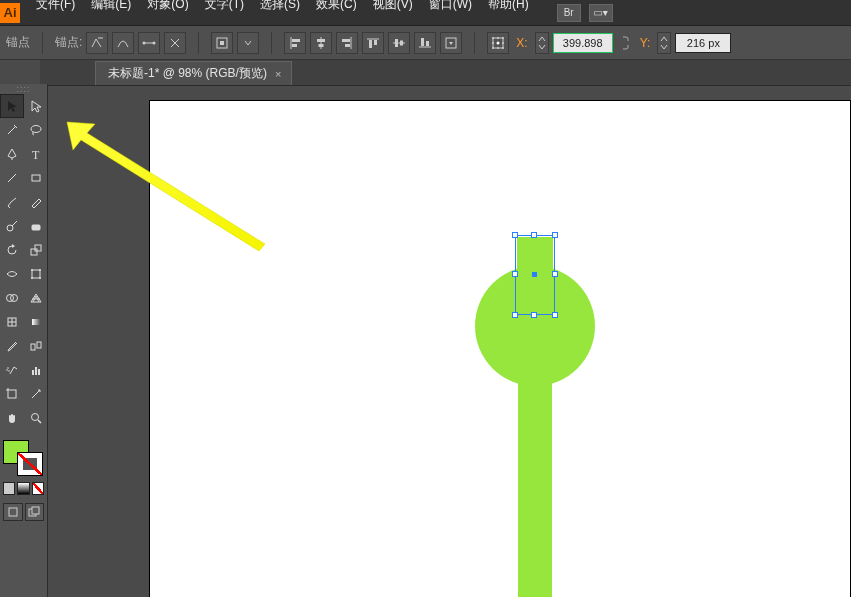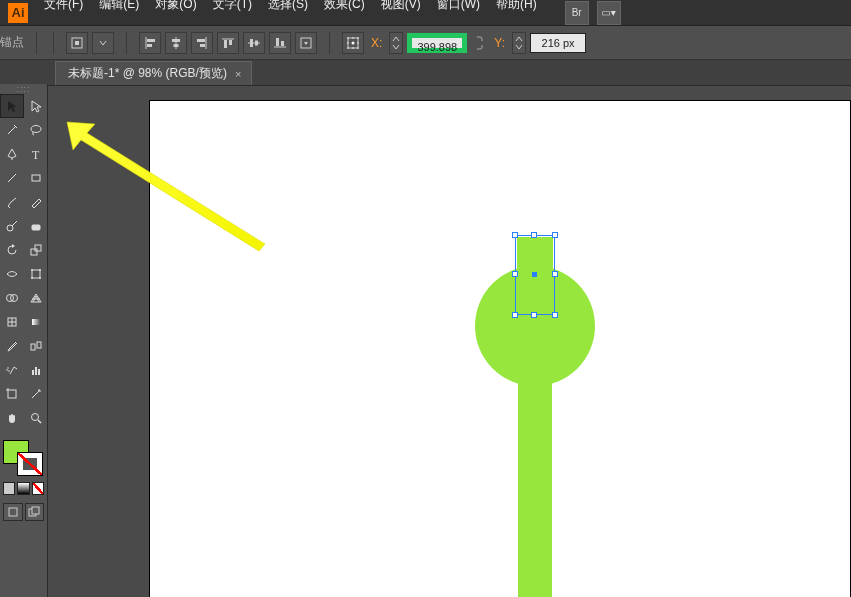--- a/index.html
+++ b/index.html
@@ -12,21 +12,21 @@
     color: #ddd;
     overflow: hidden;
     position: relative;
   }
   
   .menubar {
     height: 26px;
     background: #323232;
     display: flex;
     align-items: center;
-    padding-left: 8px;
+    padding-left: 0;
     border-bottom: 1px solid #222;
   }
   .app-logo {
     width: 20px;
     height: 20px;
     background: #ff7a00;
     color: #4a2b00;
     font-weight: bold;
     display: flex;
     align-items: center;
@@ -40,35 +40,36 @@
     line-height: 26px;
     cursor: pointer;
     color: #eee;
   }
   .menu-right {
     margin-left: 20px;
     display: flex;
     gap: 8px;
   }
   .menu-right-icon {
-    width: 24px; height: 24px;
+    width: 24px; height: 18px;
     background: #555;
     border: 1px solid #666;
     display: flex;
     align-items: center;
     justify-content: center;
     font-size: 10px;
   }
   
   .controlbar {
     height: 34px;
     background: #4f4f4f;
     border-bottom: 1px solid #333;
     display: flex;
     align-items: center;
+    padding-left: 6px;
     gap: 8px;
   }
   .controlbar .label {
     color: #b8b8b8;
     font-size: 12px;
   }
   .controlbar .seg {
     display: flex;
     align-items: center;
     gap: 4px;
@@ -87,21 +88,21 @@
   }
   .coord-label {
     color: #ff9a2e;
     font-size: 12px;
     margin: 0 3px;
   }
   .coord-input {
     width: 60px;
     height: 20px;
     background: #e8e8e8;
-    border: 5px solid #22c55e;
+    border: 1px solid #22c55e;
     color: #222;
     font-size: 11px;
     text-align: center;
     line-height: 18px;
   }
   .unit {
     width: 56px; height: 20px;
     background: #e8e8e8;
     border: 1px solid #222;
     color: #222;
@@ -115,20 +116,21 @@
     color: #aaa;
   }
   
   .tabbar {
     height: 26px;
     background: #404040;
     border-bottom: 1px solid #2a2a2a;
     display: flex;
     align-items: flex-end;
     padding-left: 55px;
+    margin-left: 40px;
   }
   .doc-tab {
     background: #4f4f4f;
     height: 24px;
     padding: 0 10px 0 12px;
     display: flex;
     align-items: center;
     gap: 8px;
     color: #e4e4e4;
     border: 1px solid #636363;
@@ -329,20 +331,46 @@
     </div>
   </div>
 </div>
 
 <div class="controlbar">
   <span class="label">锚点</span>
   <div class="divider"></div>
 
 
 
+  <div class="seg">
+    <span class="label">锚点:</span>
+    <div class="mini-btn">
+      <svg width="14" height="14">
+          <path d="M2 11 L6 3 L11 11" stroke="#ccc" fill="none"></path>
+          <line x1="8" y1="2" x2="13" y2="2" stroke="#ccc"></line>
+        </svg>
+    </div>
+    <div class="mini-btn">
+      <svg width="14" height="14">
+          <path d="M2 11 Q7 -1 12 11" stroke="#ccc" fill="none"></path>
+        </svg>
+    </div>
+    <div class="mini-btn">
+      <svg width="14" height="14">
+          <path d="M2 7 L12 7" stroke="#ccc"></path>
+          <circle cx="2" cy="7" r="1.5" fill="#ccc"></circle>
+          <circle cx="12" cy="7" r="1.5" fill="#ccc"></circle>
+        </svg>
+    </div>
+    <div class="mini-btn">
+      <svg width="14" height="14">
+          <path d="M3 3 L11 11 M11 3 L3 11" stroke="#ccc"></path>
+        </svg>
+    </div>
+  </div>
 
   <div class="divider"></div>
 
   <div class="seg">
     <div class="mini-btn">
       <svg width="14" height="14">
           <rect x="2" y="2" width="10" height="10" stroke="#ccc" fill="none"></rect>
           <rect x="5" y="5" width="4" height="4" fill="#ccc"></rect>
         </svg>
     </div>

